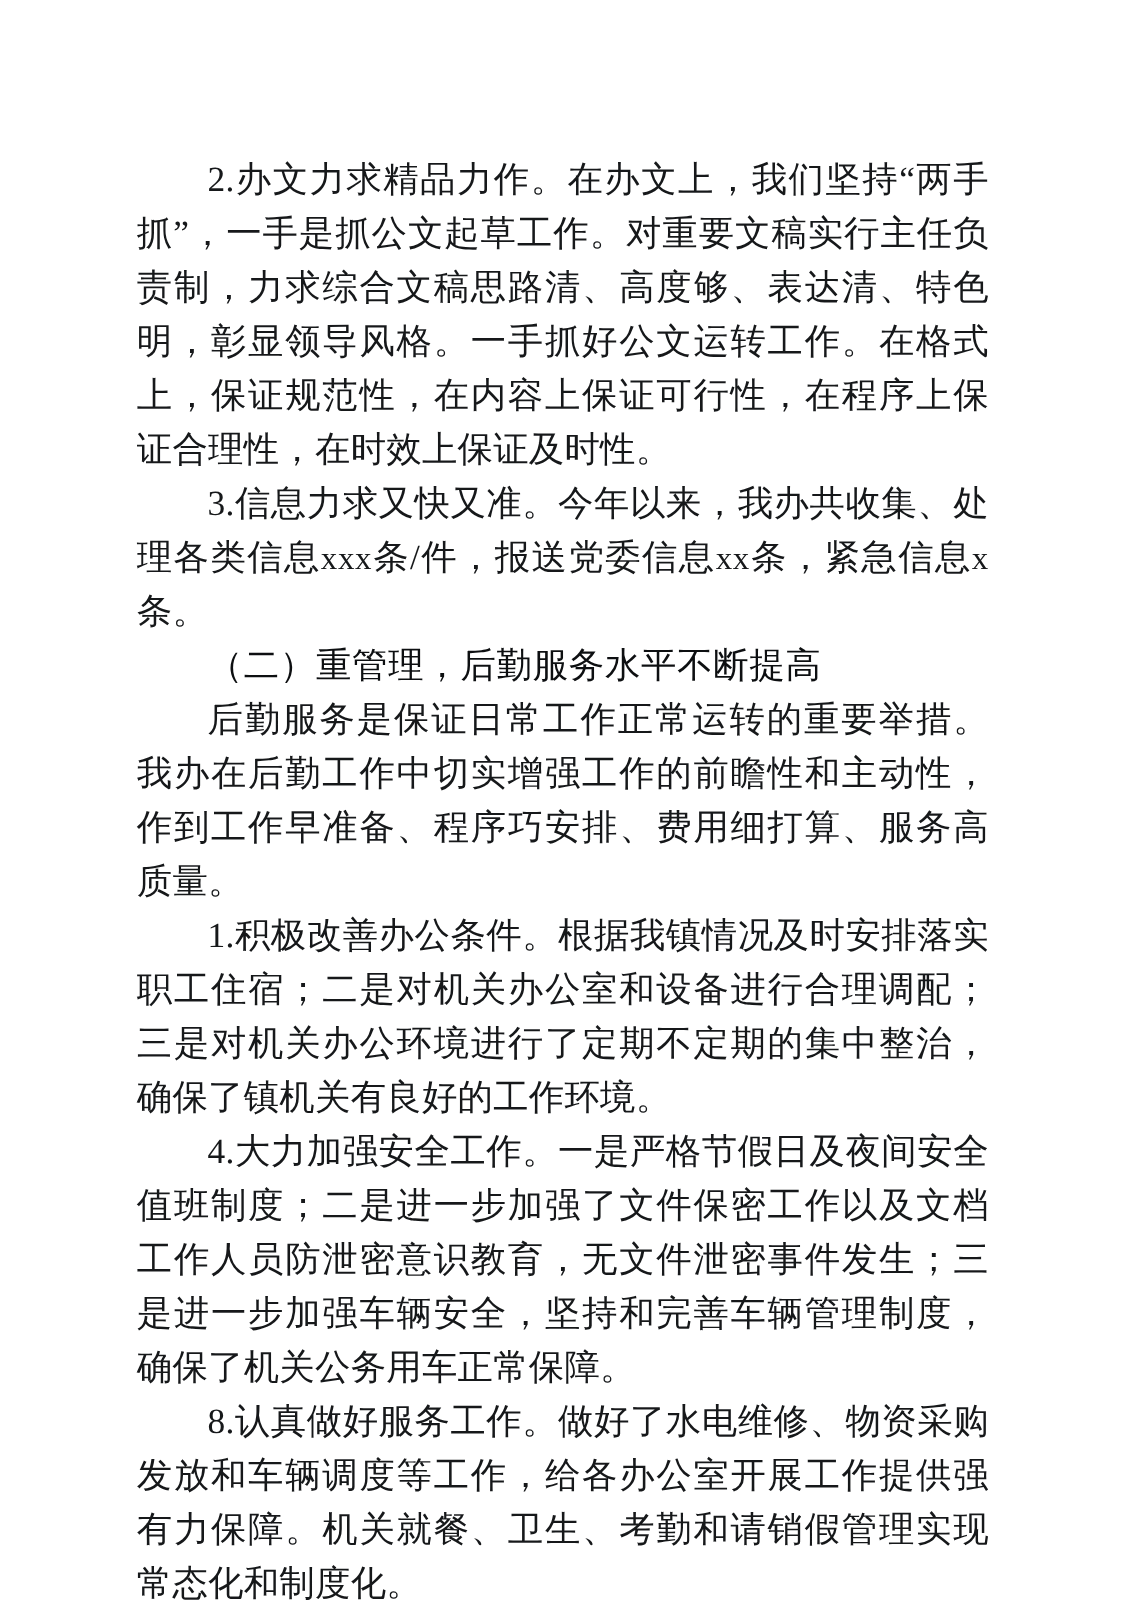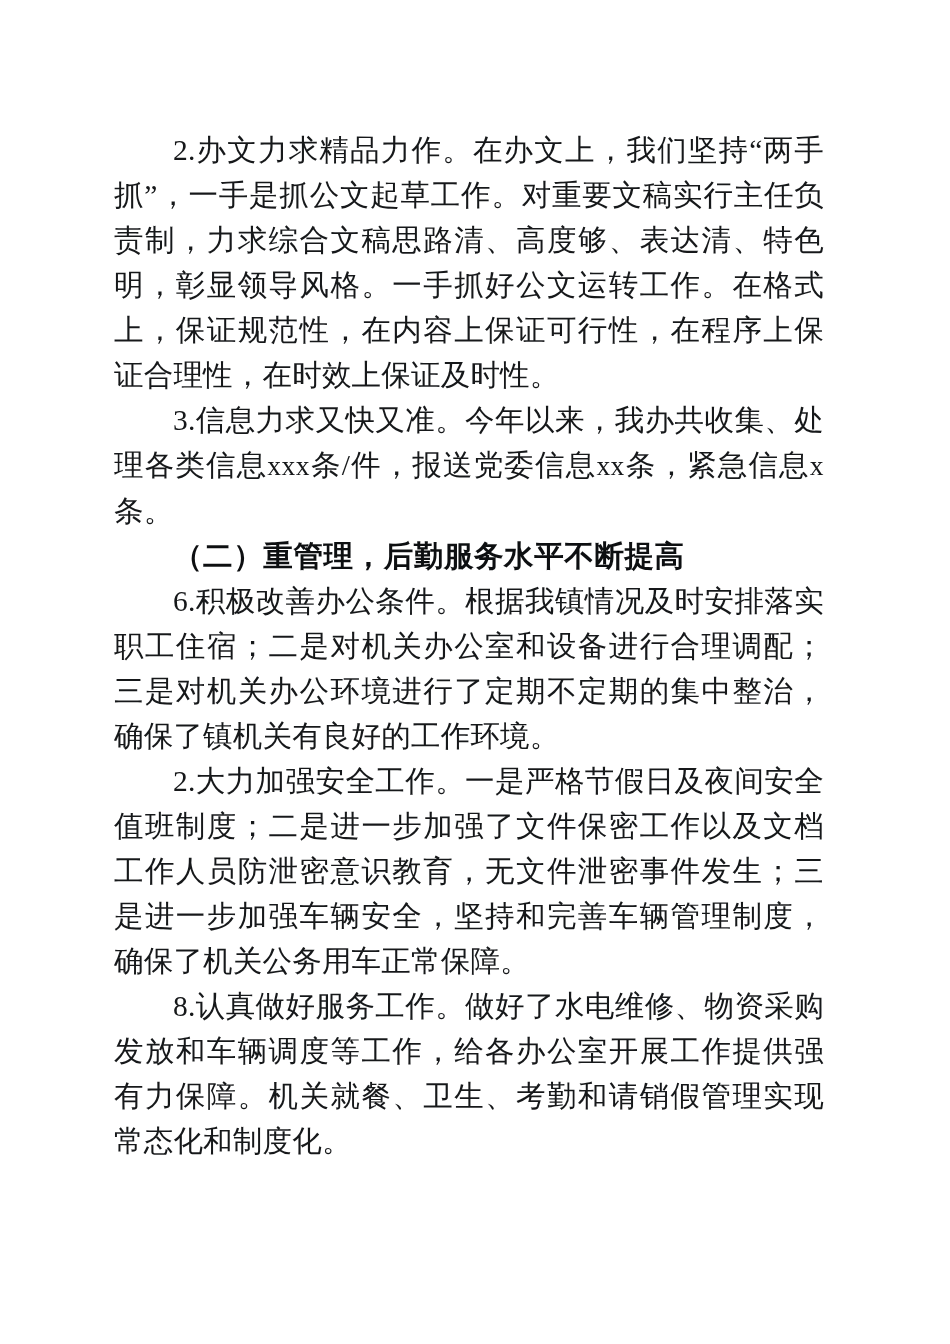--- a/index.html
+++ b/index.html
@@ -38,21 +38,21 @@
     letter-spacing: 0.2px;
     -webkit-font-smoothing: antialiased;
   }
 
   
   .heading {
     font-family: "Liberation Serif", "DejaVu Serif", serif;
     font-size: 29.5px;
     line-height: 45px;
     color: #0d0f11;
-    font-weight: bold;
+    font-weight: normal;
     text-indent: 59px;
     margin: 0;
     letter-spacing: 0.6px;
     -webkit-font-smoothing: antialiased;
   }
 
   
   .lat {
     font-family: Liberation Serif, serif;
     font-size: 0.93em;
@@ -64,21 +64,22 @@
 
 <div class="page">
   <div class="doc-body">
 
     <p class="para">2.办文力求精品力作。在办文上，我们坚持“两手抓”，一手是抓公文起草工作。对重要文稿实行主任负责制，力求综合文稿思路清、高度够、表达清、特色明，彰显领导风格。一手抓好公文运转工作。在格式上，保证规范性，在内容上保证可行性，在程序上保证合理性，在时效上保证及时性。</p>
 
     <p class="para">3.信息力求又快又准。今年以来，我办共收集、处理各类信息<span class="lat">xxx</span>条/件，报送党委信息<span class="lat">xx</span>条，紧急信息<span class="lat">x</span>条。</p>
 
     <p class="heading">（二）重管理，后勤服务水平不断提高</p>
 
+    <p class="para">后勤服务是保证日常工作正常运转的重要举措。我办在后勤工作中切实增强工作的前瞻性和主动性，作到工作早准备、程序巧安排、费用细打算、服务高质量。</p>
 
-    <p class="para">6.积极改善办公条件。根据我镇情况及时安排落实职工住宿；二是对机关办公室和设备进行合理调配；三是对机关办公环境进行了定期不定期的集中整治，确保了镇机关有良好的工作环境。</p>
+    <p class="para">1.积极改善办公条件。根据我镇情况及时安排落实职工住宿；二是对机关办公室和设备进行合理调配；三是对机关办公环境进行了定期不定期的集中整治，确保了镇机关有良好的工作环境。</p>
 
-    <p class="para">2.大力加强安全工作。一是严格节假日及夜间安全值班制度；二是进一步加强了文件保密工作以及文档工作人员防泄密意识教育，无文件泄密事件发生；三是进一步加强车辆安全，坚持和完善车辆管理制度，确保了机关公务用车正常保障。</p>
+    <p class="para">4.大力加强安全工作。一是严格节假日及夜间安全值班制度；二是进一步加强了文件保密工作以及文档工作人员防泄密意识教育，无文件泄密事件发生；三是进一步加强车辆安全，坚持和完善车辆管理制度，确保了机关公务用车正常保障。</p>
 
     <p class="para">8.认真做好服务工作。做好了水电维修、物资采购发放和车辆调度等工作，给各办公室开展工作提供强有力保障。机关就餐、卫生、考勤和请销假管理实现常态化和制度化。</p>
 
   </div>
 </div>
 
 </body></html>

